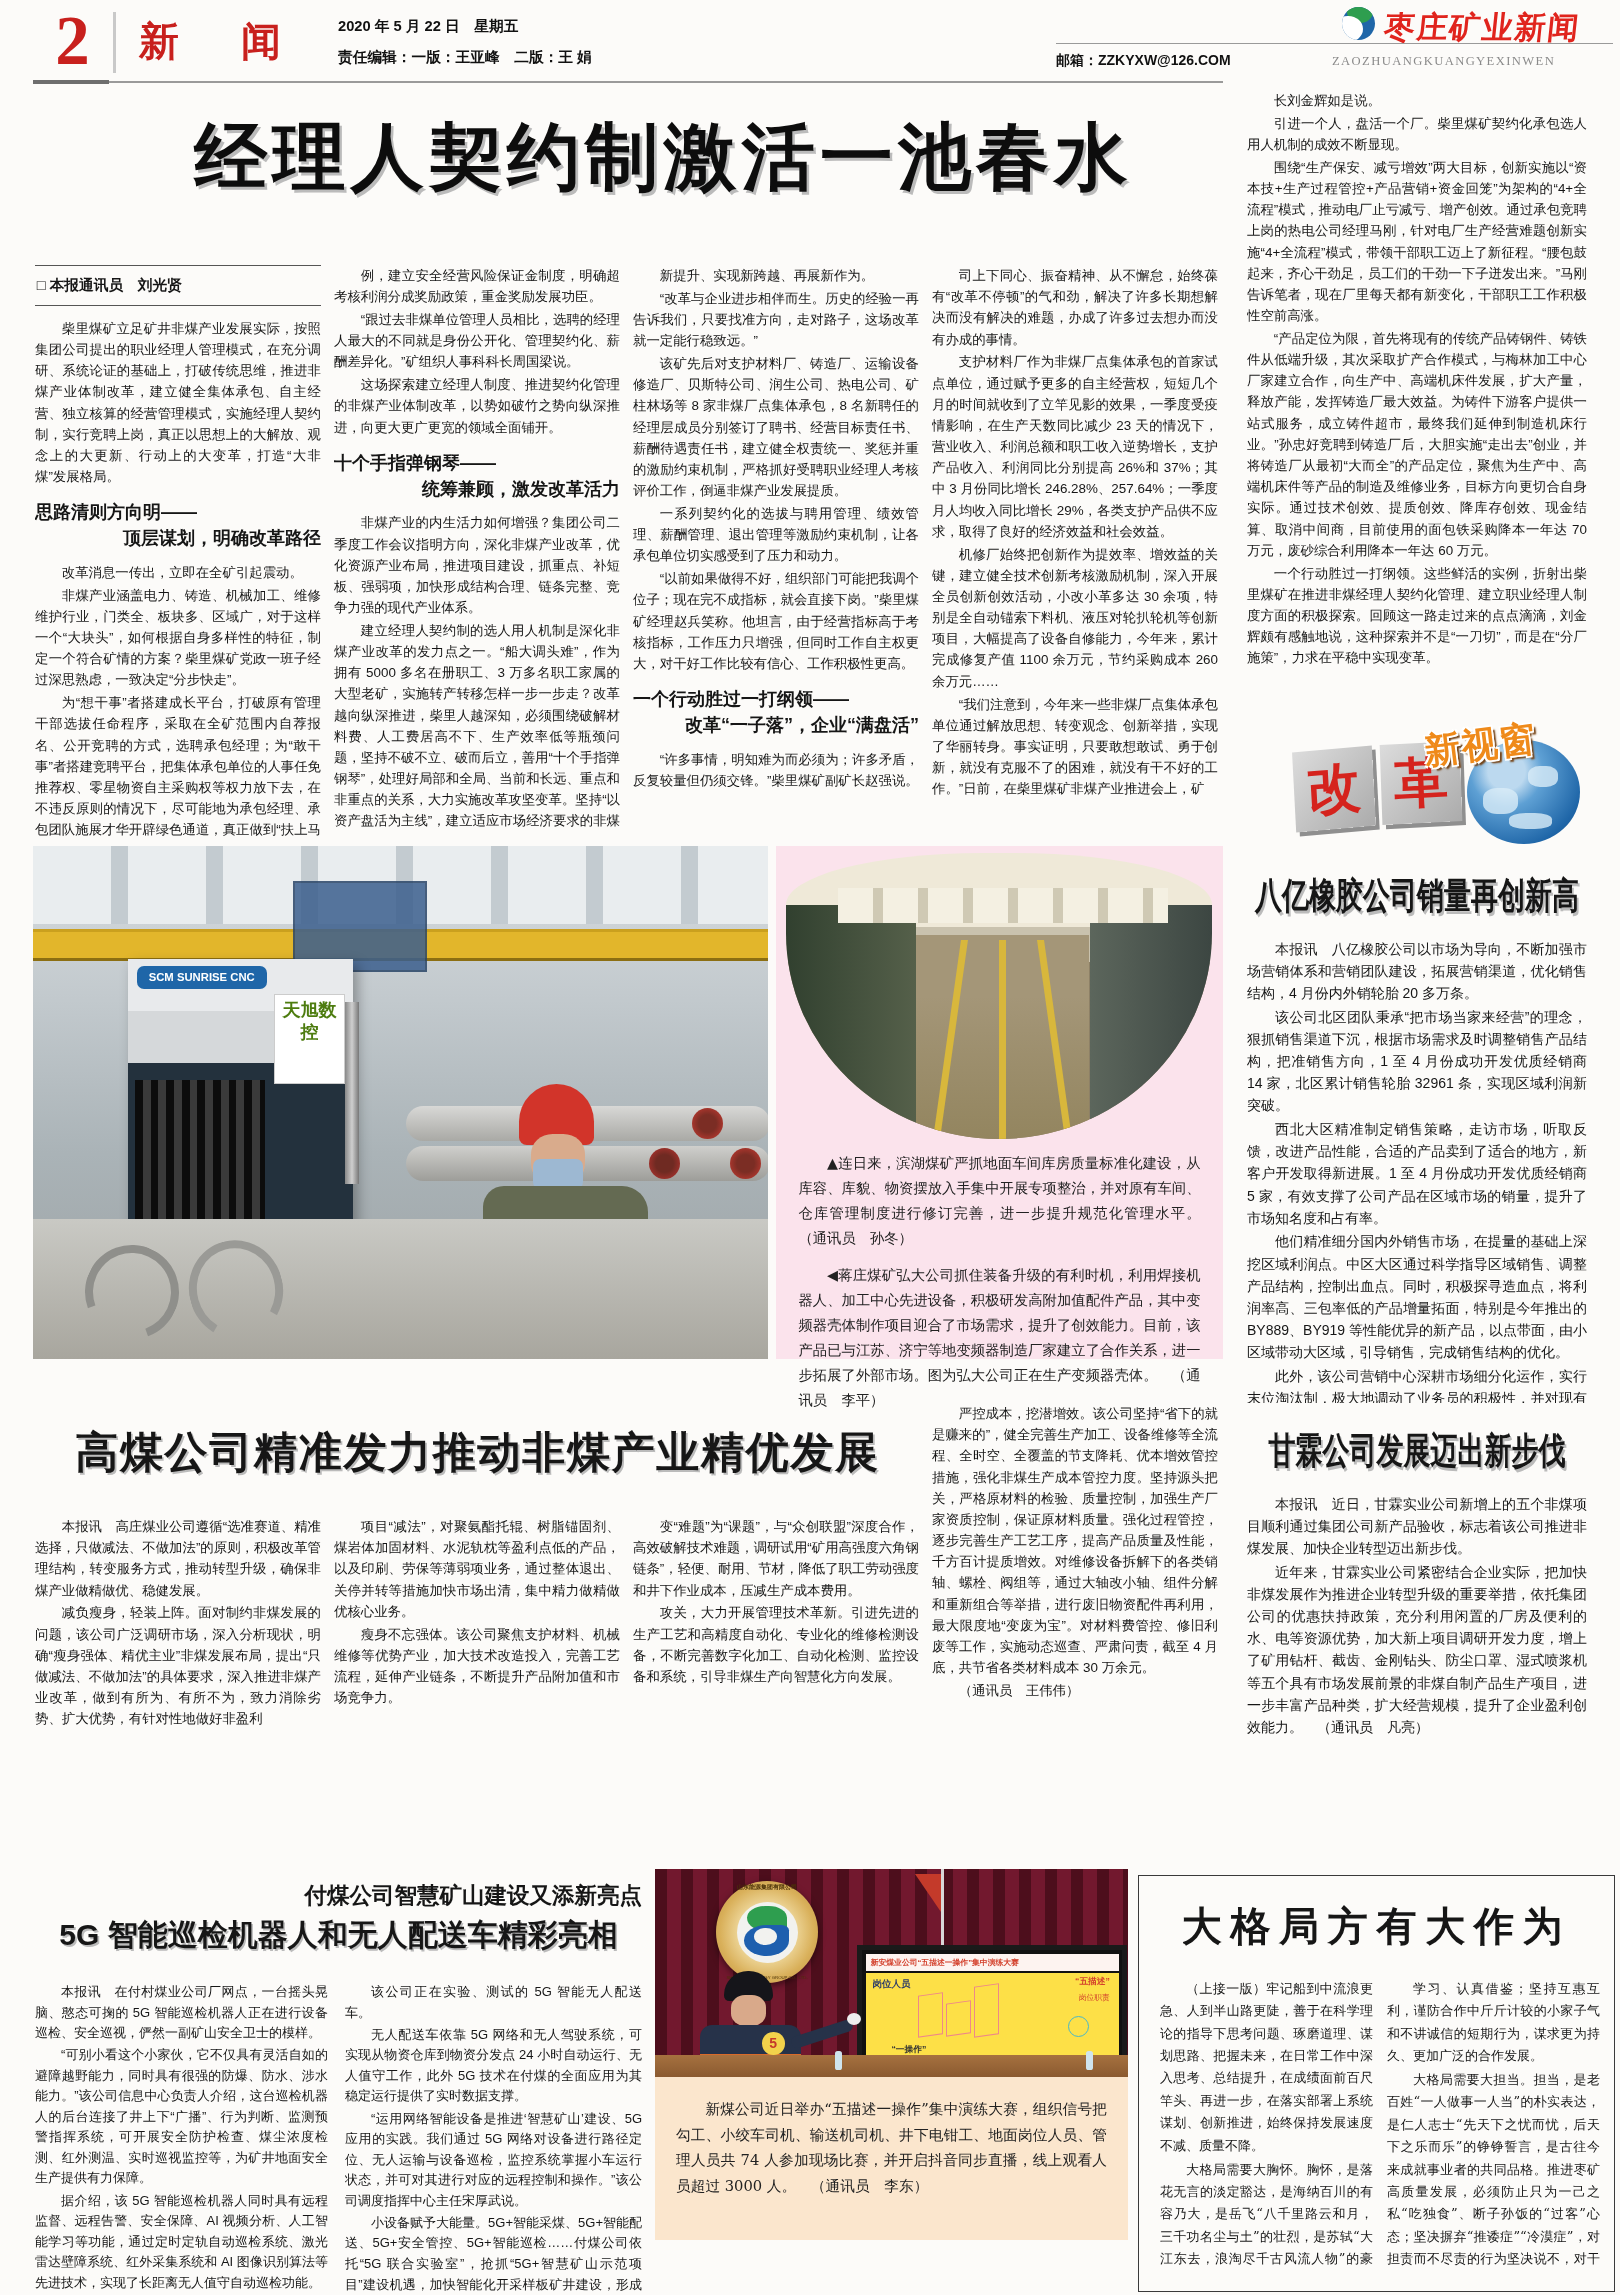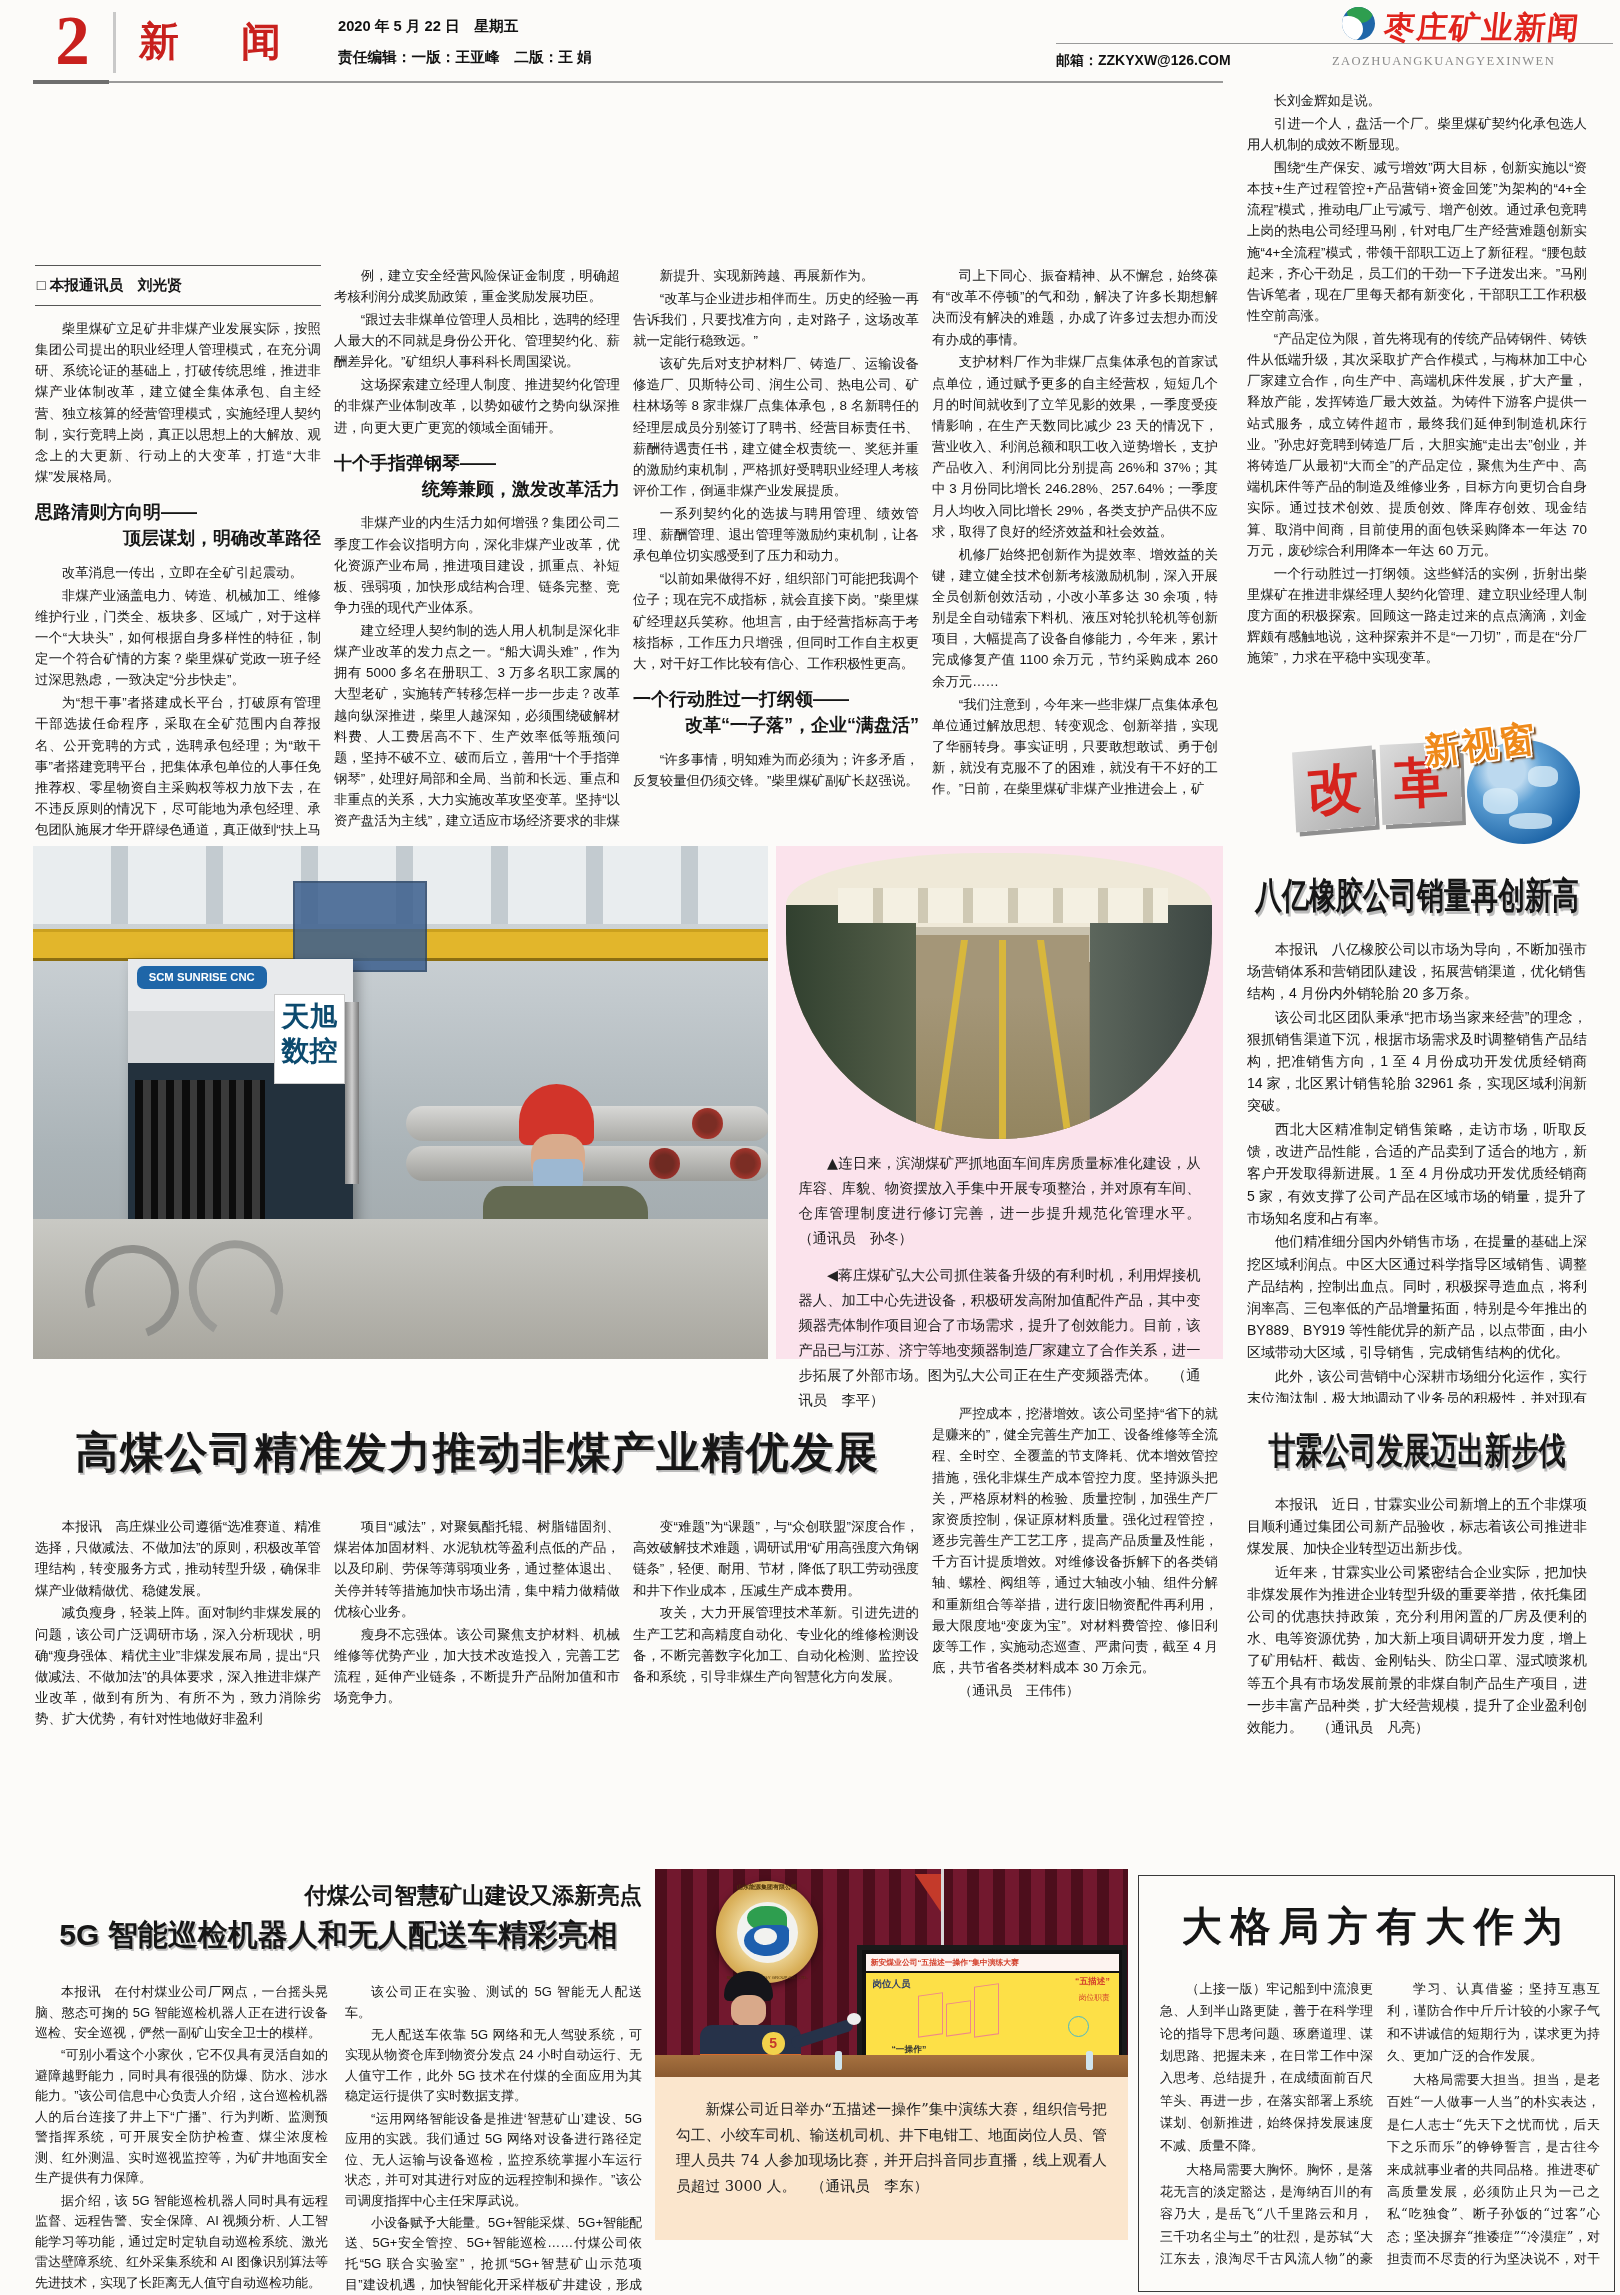--- a/index.html
+++ b/index.html
@@ -64,20 +64,21 @@
     <div style="position:absolute;left:5.2px;top:-7px;width:26px;height:22.5px;background:#2e9e4f;border-radius:50%;"></div>
     <div style="position:absolute;left:-8.7px;top:8.7px;width:29.5px;height:26px;background:#fff;border-radius:50%;"></div>
   </div>
   <div class="abs masthead" style="left:1384px;top:7px;">枣庄矿业新闻</div>
   <div class="abs rule" style="left:1056px;top:43px;width:557px;height:0.9px;"></div>
   <div class="abs hmeta" style="left:1056px;top:52px;font-size:14px;">邮箱：ZZKYXW@126.COM</div>
   <div class="abs pinyin" style="left:1332px;top:54px;">ZAOZHUANGKUANGYEXINWEN</div>
   <div class="abs rule" style="left:33px;top:81px;width:1190px;height:1.7px;"></div>
   <div class="abs" style="left:33px;top:80px;width:76px;height:3.5px;background:#6e6e6e;"></div>
 
+  <div class="abs h1main" style="left:113px;top:109px;width:1101px;">经理人契约制激活一池春水</div>
 
   <div class="col" style="left:35px;top:265px;width:286px;height:571px;">
     <div class="byline">□ 本报通讯员　刘光贤</div>
     <div>
         <p>柴里煤矿立足矿井非煤产业发展实际，按照集团公司提出的职业经理人管理模式，在充分调研、系统论证的基础上，打破传统思维，推进非煤产业体制改革，建立健全集体承包、自主经营、独立核算的经营管理模式，实施经理人契约制，实行竞聘上岗，真正以思想上的大解放、观念上的大更新、行动上的大变革，打造“大非煤”发展格局。</p>
       </div>
     <div class="sub">
         <p>思路清则方向明——</p>
         <p>顶层谋划，明确改革路径</p>
       </div>
@@ -157,21 +158,21 @@
 
   <div class="photo" style="left:33px;top:846px;width:735px;height:513px;
        background:linear-gradient(180deg,#d8dde0 0%,#c2c9cd 30%,#aab3b7 60%,#9aa0a2 100%);">
     <div class="abs" style="left:0;top:0;width:100%;height:78px;
          background:repeating-linear-gradient(90deg,#e9edef 0 78px,#c3cbd0 78px 95px);"></div>
     <div class="abs" style="left:0;top:83px;width:100%;height:26px;background:#e2b62b;border-top:3.5px solid #caa01e;border-bottom:3.5px solid #8c6f12;"></div>
     <div class="abs" style="left:260px;top:35px;width:130px;height:87px;background:#3c5f8e;opacity:.85;border:2.6px solid #2a4668;"></div>
 
     <div class="abs" style="left:95px;top:113px;width:225px;height:286px;background:linear-gradient(180deg,#e8eaec 0 52px,#d5d8da 52px 104px,#23313d 104px 100%);box-shadow:5.2px 5.2px 12px rgba(0,0,0,.3);">
       <div style="position:absolute;left:8.7px;top:7px;width:130px;height:22.5px;background:#1f66a8;color:#fff;font-size:11.3px;font-weight:bold;display:flex;align-items:center;justify-content:center;border-radius:7px;">SCM SUNRISE CNC</div>
-      <div style="position:absolute;left:146px;top:35px;width:69px;height:83px;background:#fff;border:1.7px solid #ccc;color:#0c4a6e;font-weight:bold;font-size:28px;line-height:1.2;text-align:center;padding-top:5.2px;">天旭数控</div>
+      <div style="position:absolute;left:146px;top:35px;width:69px;height:83px;background:#fff;border:1.7px solid #ccc;color:#4d7c0f;font-weight:bold;font-size:18px;line-height:1.2;text-align:center;padding-top:5.2px;">天旭数控</div>
       <div style="position:absolute;left:7px;top:121px;width:130px;height:156px;
            background:repeating-linear-gradient(90deg,#0c0c0c 0 7.8px,#3a3a3a 7.8px 15.6px);"></div>
       <div style="position:absolute;left:12px;top:286px;color:#ddd;font-size:10.4px;font-weight:bold;">TPD2016</div>
     </div>
     <div class="abs" style="left:312px;top:156px;width:14px;height:182px;background:linear-gradient(90deg,#888,#cfcfcf,#777);"></div>
 
     <div class="abs" style="left:373px;top:260px;width:364px;height:104px;">
       <div style="position:absolute;left:0;top:0;width:364px;height:35px;background:linear-gradient(180deg,#d8d8d6,#a9a9a5);border-radius:17.3px;"></div>
       <div style="position:absolute;left:0;top:40px;width:364px;height:35px;background:linear-gradient(180deg,#cfcfcc,#9d9d99);border-radius:17.3px;"></div>
       <div style="position:absolute;left:286px;top:1.7px;width:31px;height:31px;border-radius:50%;background:radial-gradient(circle,#7b2d24 40%,#a5352c 70%);"></div>

